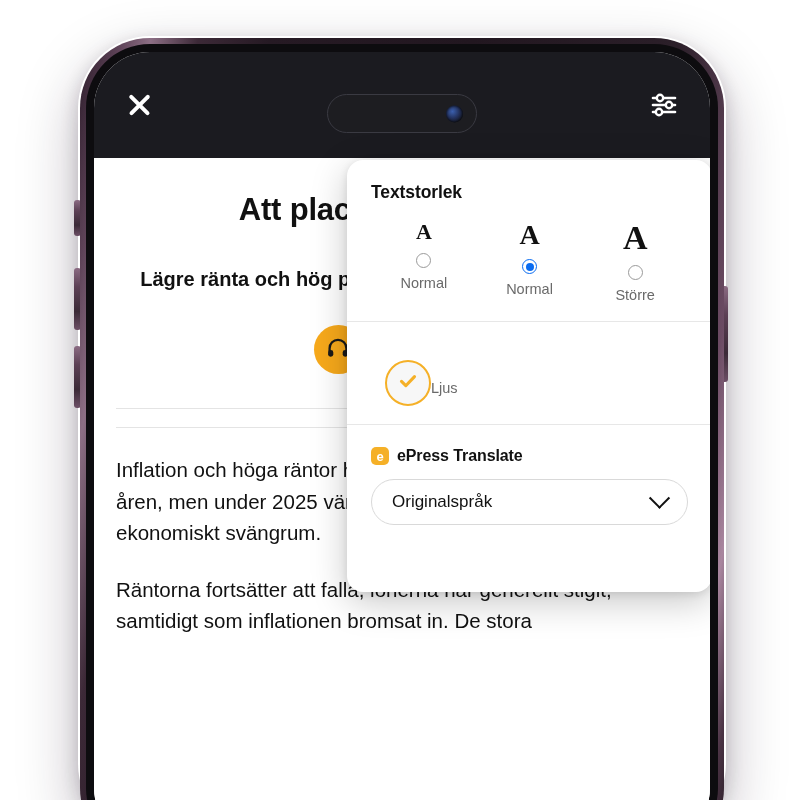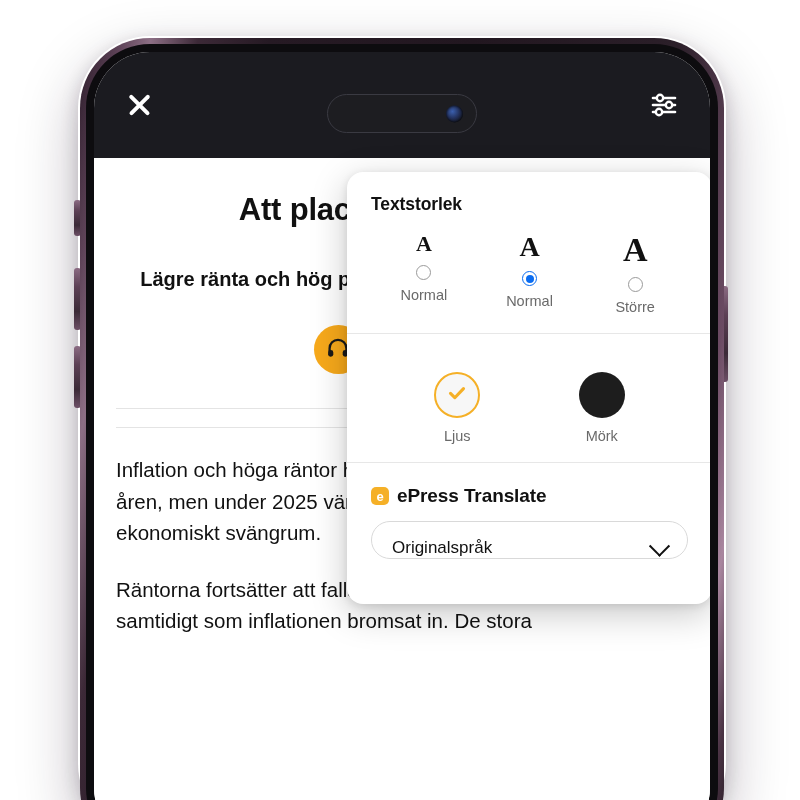--- a/index.html
+++ b/index.html
@@ -112,21 +112,21 @@
   }
   .hr-thin{ margin-top:34px; height:1px; background:#e4e4e4; }
   .byline{ margin-top:16px; font-size:15px; color:#444; text-align:center; }
   .hr-thin2{ margin-top:18px; height:1px; background:#e4e4e4; }
   .body-p{
     margin-top:26px; font-size:20.5px; line-height:1.52; color:#111;
   }
 
   
   .panel{
-    position:absolute; left:253px; top:120px; width:365px; height:432px;
+    position:absolute; left:253px; top:108px; width:365px; height:432px;
     background:#fff; border-radius:16px;
     box-shadow: 0 10px 36px rgba(0,0,0,.22), 0 2px 8px rgba(0,0,0,.10);
     overflow:hidden;
   }
   .sec{ padding:22px 24px 18px 24px; }
   .sec-title{ font-size:17.5px; font-weight:700; color:#111; letter-spacing:-.1px; }
 
   .size-row{ display:flex; margin-top:18px; }
   .size-opt{ flex:1; display:flex; flex-direction:column; align-items:center; cursor:pointer; }
   .glyphA{ color:#111; font-family:"Liberation Serif", serif; font-weight:700; line-height:1; }
@@ -142,37 +142,37 @@
   }
   .radio.on:after{
     content:""; position:absolute; left:50%; top:50%; transform:translate(-50%,-50%);
     width:8px; height:8px; border-radius:50%; background:#0a6cf1;
   }
   .size-lbl{ margin-top:7px; font-size:14.5px; color:#6a6a6a; }
 
   .divider{ height:1px; background:#e7e7e7; }
 
   .theme-row{ display:flex; margin-top:16px; padding:0 14px; }
-  .theme-opt{ flex:1; display:flex; flex-direction:column; align-items:center; cursor:pointer; }
+  .theme-opt{ flex:1; display:flex; flex-direction:row; align-items:center; cursor:pointer; }
   .swatch{ width:46px; height:46px; border-radius:50%; display:flex; align-items:center; justify-content:center; }
   .sw-light{ background:#f7f7f7; border:2.6px solid #F5B027; }
   .sw-dark{ background:#1d1d1d; }
   .theme-lbl{ margin-top:10px; font-size:14.5px; color:#6a6a6a; }
 
   .brand-row{ display:flex; align-items:center; gap:8px; }
   .brand-mark{
     width:18px; height:18px; border-radius:5px; background:#F5B027;
     display:flex; align-items:center; justify-content:center;
     color:#fff; font-size:13px; font-weight:700; line-height:1;
   }
-  .brand-name{ font-size:19px; font-weight:700; color:#111; letter-spacing:-.1px; }
+  .brand-name{ font-size:16px; font-weight:700; color:#111; letter-spacing:-.1px; }
 
   .select{
-    margin-top:14px; height:38px; border-radius:23px; border:1px solid #d9d9d9;
-    background:#fff; display:flex; align-items:flex-end; justify-content:space-between;
+    margin-top:14px; height:46px; border-radius:23px; border:1px solid #d9d9d9;
+    background:#fff; display:flex; align-items:center; justify-content:space-between;
     padding:0 20px; cursor:pointer;
   }
   .select-val{ font-size:17px; color:#111; }
   .chev{ width:15px; height:15px; border-right:2.4px solid #111; border-bottom:2.4px solid #111;
          transform:rotate(45deg) translate(-3px,-3px); }
 </style>
 </head>
 <body>
 
 <div id="root">
@@ -289,24 +289,20 @@
               <div class="swatch sw-light">
                 <span>
                   <svg width="24" height="24" viewBox="0 0 24 24" aria-hidden="true">
                     <path d="M5.5 12.4l4.3 4.3 8.7-9.1" fill="none" stroke="#F5B027" stroke-width="3.1" stroke-linecap="round" stroke-linejoin="round"></path>
                   </svg>
                 </span>
               </div>
               <div class="theme-lbl">Ljus</div>
             </div>
 
-            <div class="theme-opt">
-              <div class="swatch sw-dark"></div>
-              <div class="theme-lbl">Mörk</div>
-            </div>
 
           </div>
         </div>
 
         <div class="divider"></div>
 
         <div class="sec">
           <div class="brand-row">
             <div class="brand-mark">e</div>
             <div class="brand-name">ePress Translate</div>

